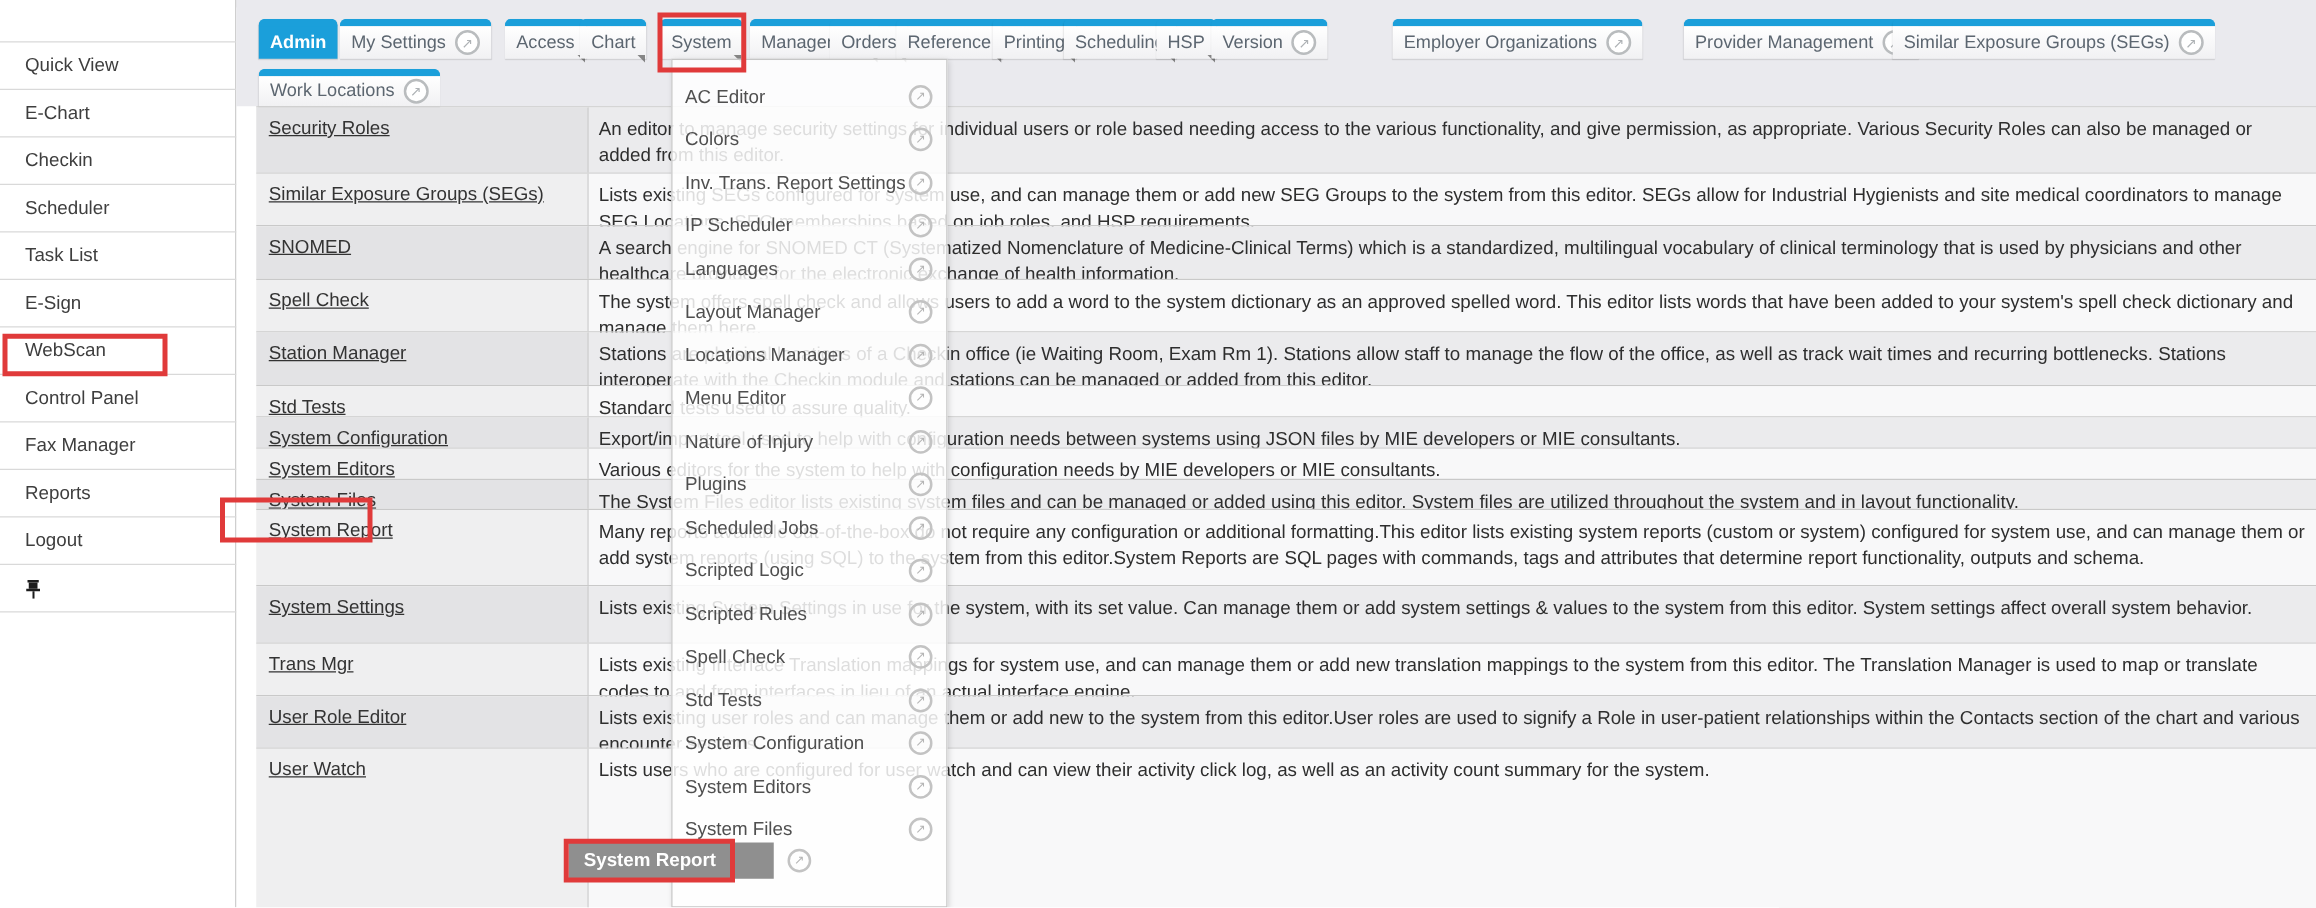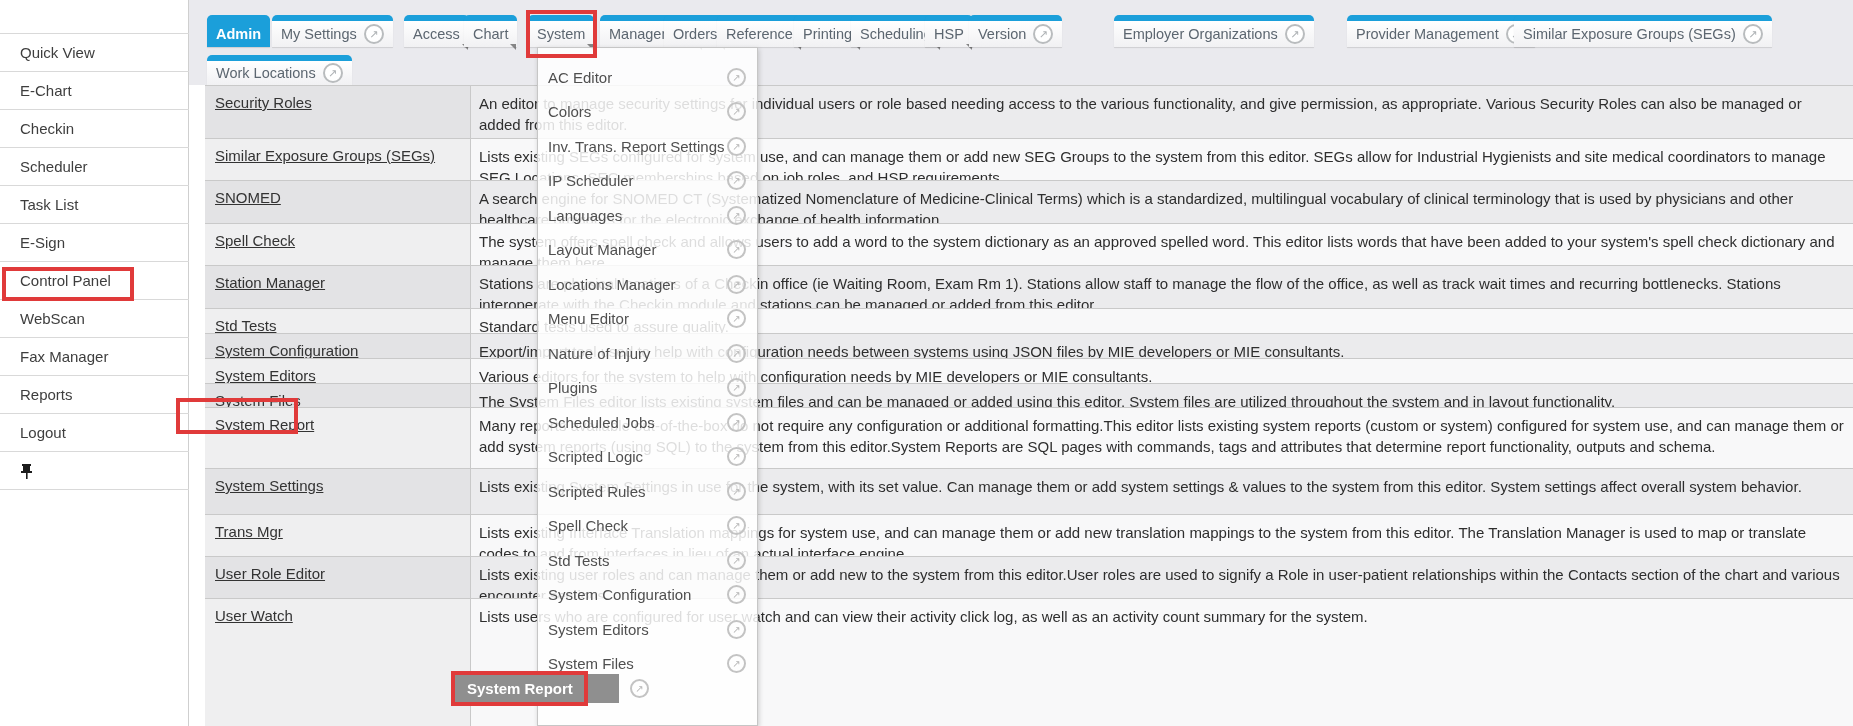--- a/index.html
+++ b/index.html
@@ -74,22 +74,22 @@
   <div class="frag" style="left:1745px;top:0;width:13px;height:7px;background:#7a7a7a;"></div>
 
   <aside class="sidebar">
     <div class="sb-list">
       <div class="sb-item">Quick View</div>
       <div class="sb-item">E-Chart</div>
       <div class="sb-item">Checkin</div>
       <div class="sb-item">Scheduler</div>
       <div class="sb-item">Task List</div>
       <div class="sb-item">E-Sign</div>
+      <div class="sb-item">WebScan</div>
       <div class="sb-item">Control Panel</div>
-      <div class="sb-item">WebScan</div>
       <div class="sb-item">Fax Manager</div>
       <div class="sb-item">Reports</div>
       <div class="sb-item">Logout</div>
       <div class="sb-pin">
         <svg width="13" height="16" viewBox="0 0 13 16">
           <rect x="2" y="1" width="9" height="2" fill="#1c1c1c"></rect>
           <rect x="3" y="3" width="7" height="5" fill="#1c1c1c"></rect>
           <rect x="1" y="8" width="11" height="2" fill="#1c1c1c"></rect>
           <rect x="6" y="10" width="1.6" height="6" fill="#1c1c1c"></rect>
         </svg>

